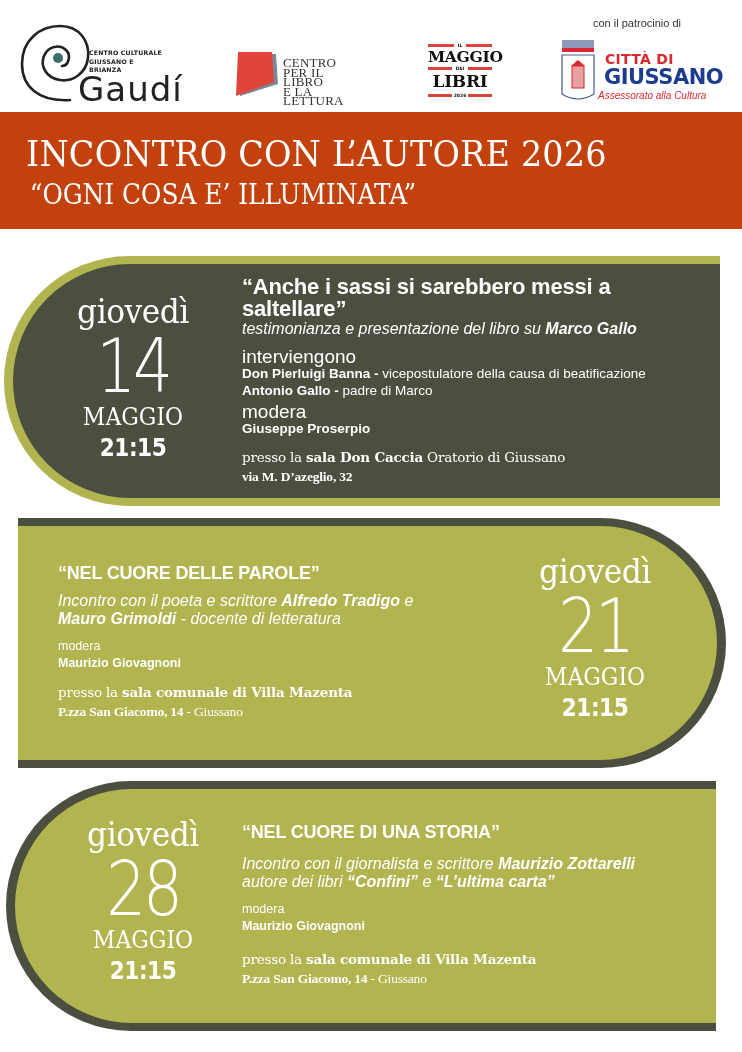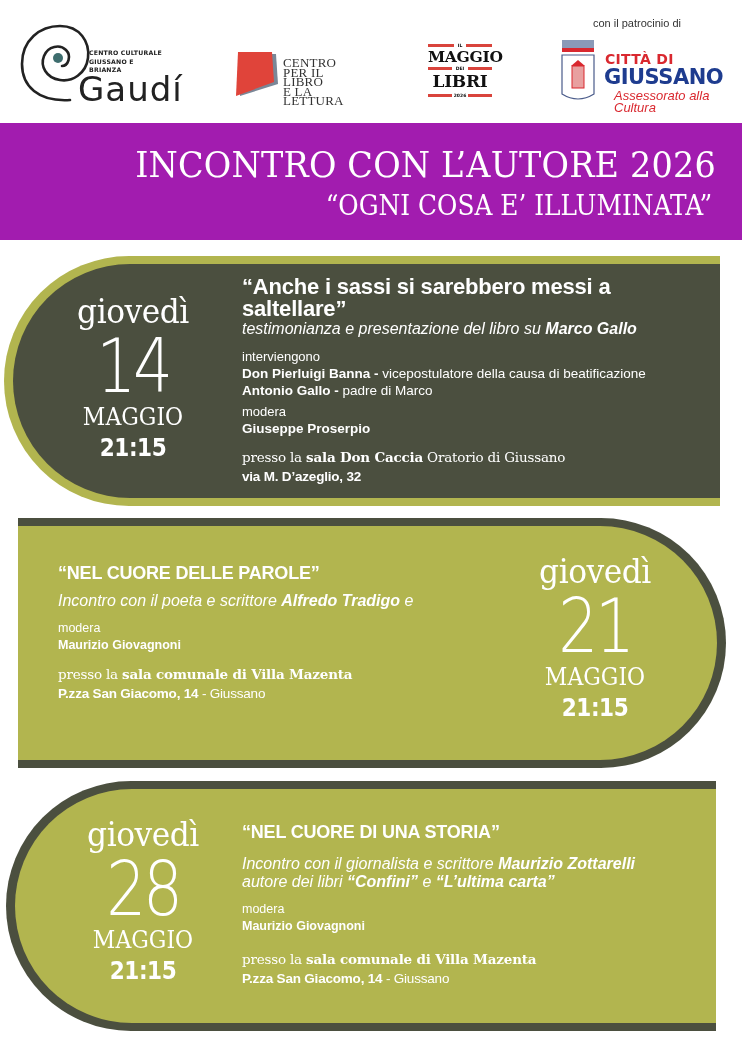--- a/index.html
+++ b/index.html
@@ -19,24 +19,24 @@
 
   .maggio { left: 428px; top: 42px; width: 64px; height: 58px; }
   .maggio .bar { position: absolute; left: 0; height: 3px; background: #d9443c; }
   .maggio .big { position: absolute; left: 0; width: 64px; text-align: center; font-family: "DejaVu Serif", serif; font-weight: bold; font-size: 15.5px; color: #111; letter-spacing: -0.3px; line-height: 16px; }
   .maggio .tiny { position: absolute; left: 0; width: 64px; text-align: center; font-family: "DejaVu Sans", sans-serif; font-weight: bold; font-size: 4.5px; color: #111; line-height: 5px; }
 
   .patro { left: 593px; top: 17px; font-size: 11px; color: #333; font-family: "Liberation Sans", sans-serif; }
   .giussano { left: 558px; top: 38px; width: 170px; height: 70px; }
   .giussano .citta { position: absolute; left: 47px; top: 14px; font-family: "DejaVu Sans", sans-serif; font-weight: bold; font-size: 14px; color: #d9282f; letter-spacing: 0.3px; line-height: 15px; }
   .giussano .name { position: absolute; left: 46px; top: 28px; font-family: "DejaVu Sans", sans-serif; font-weight: bold; font-size: 21px; color: #1e3c8f; letter-spacing: -0.5px; line-height: 23px; }
-  .giussano .ass { position: absolute; left: 56px; top: 52px; font-family: "Liberation Sans", sans-serif; font-style: italic; font-size: 13px; color: #d9282f; line-height: 12px; }
+  .giussano .ass { position: absolute; left: 40px; top: 52px; font-family: "Liberation Sans", sans-serif; font-style: italic; font-size: 10px; color: #d9282f; line-height: 12px; }
 
   
-  .banner { position: absolute; left: 0; top: 123px; width: 742px; height: 117px; background: #a21caf; text-align: right; }
+  .banner { position: absolute; left: 0; top: 112px; width: 742px; height: 117px; background: #c2410c; text-align: left; }
   .banner .t1 { position: absolute; left: 0; top: 22px; width: 742px; font-family: "DejaVu Serif", serif; font-size: 36px; line-height: 40px; letter-spacing: 0.2px; transform: scaleX(0.93); }
   .banner .t2 { position: absolute; left: 0; top: 68px; width: 742px; font-family: "DejaVu Serif", serif; font-size: 27px; line-height: 30px; transform: scaleX(0.92); }
 
   
   .card { position: absolute; }
   .shape { position: absolute; }
 
   .dark { background: #4b4f3f; }
   .olive { background: #b2b54f; }
 
@@ -44,27 +44,27 @@
   .date .dow { font-family: "DejaVu Serif", serif; font-weight: 300; font-size: 34px; line-height: 38px; letter-spacing: -0.5px; transform: scaleX(0.92); }
   .date .day { font-family: "DejaVu Sans", sans-serif; font-weight: 200; font-size: 74px; line-height: 72px; letter-spacing: -4px; transform: scaleX(0.85); }
   .date .month { font-family: "DejaVu Serif", serif; font-size: 25px; line-height: 30px; transform: scaleX(0.88); }
   .date .time { font-family: "DejaVu Sans", sans-serif; font-weight: bold; font-size: 24px; line-height: 32px; letter-spacing: -0.5px; transform: scaleX(0.9); }
 
   .info { position: absolute; color: #fff; }
   .info .title { font-family: "Liberation Sans", sans-serif; font-weight: bold; font-size: 22px; line-height: 22px; letter-spacing: -0.2px; }
   .info .title.caps { font-size: 18px; }
   .info .sub { font-family: "Liberation Sans", sans-serif; font-style: italic; font-size: 16px; line-height: 18px; }
   .info .sub b { font-weight: bold; }
-  .info .lbl { font-family: "Liberation Sans", sans-serif; font-size: 13px; line-height: 17px; margin-top: 10px; }
+  .info .lbl { font-family: "Liberation Sans", sans-serif; font-size: 19px; line-height: 17px; margin-top: 10px; }
   .info .line { font-family: "Liberation Sans", sans-serif; font-size: 13.5px; line-height: 17px; }
   .info .line b { font-weight: bold; }
   .info .mod { font-family: "Liberation Sans", sans-serif; font-weight: bold; font-size: 13.5px; line-height: 17px; }
   .info .venue { font-family: "DejaVu Serif", serif; font-size: 13.5px; line-height: 20px; margin-top: 10px; letter-spacing: -0.2px; }
   .info .venue b { font-weight: bold; }
-  .info .addr { font-family: Liberation Sans, sans-serif; font-size: 13.5px; line-height: 20px; letter-spacing: -0.2px; }
+  .info .addr { font-family: Liberation Serif, serif; font-size: 13.5px; line-height: 20px; letter-spacing: -0.2px; }
   .info .addr b { font-weight: bold; }
   .small { font-size: 12.5px !important; }
 </style>
 </head>
 <body>
 
 <div class="logos">
 
   <div class="logo gaudi">
     <svg width="80" height="90" viewBox="0 0 80 90">
@@ -149,20 +149,21 @@
 
 <div class="card" style="left:0;top:518px;width:742px;height:316px;">
 
   <div class="shape dark" style="left:18px;top:0;width:708px;height:250px;border-radius:0 125px 125px 0;"></div>
 
   <div class="shape olive" style="left:18px;top:8px;width:699px;height:234px;border-radius:0 117px 117px 0;"></div>
 
   <div class="info" style="left:58px;top:44px;width:440px;">
     <div class="title caps">“NEL CUORE DELLE PAROLE”</div>
     <div class="sub" style="margin-top:8px"><span>Incontro con il poeta e scrittore </span><b>Alfredo Tradigo</b><span> e</span></div>
+    <div class="sub"><b>Mauro Grimoldi</b><span> - docente di letteratura</span></div>
     <div class="lbl small">modera</div>
     <div class="mod small">Maurizio Giovagnoni</div>
     <div class="venue"><span>presso la </span><b>sala comunale di Villa Mazenta</b></div>
     <div class="addr"><b>P.zza San Giacomo, 14</b><span> - Giussano</span></div>
   </div>
 
   <div class="date" style="left:520px;top:34px;width:150px;">
     <div class="dow">giovedì</div>
     <div class="day">21</div>
     <div class="month">MAGGIO</div>

